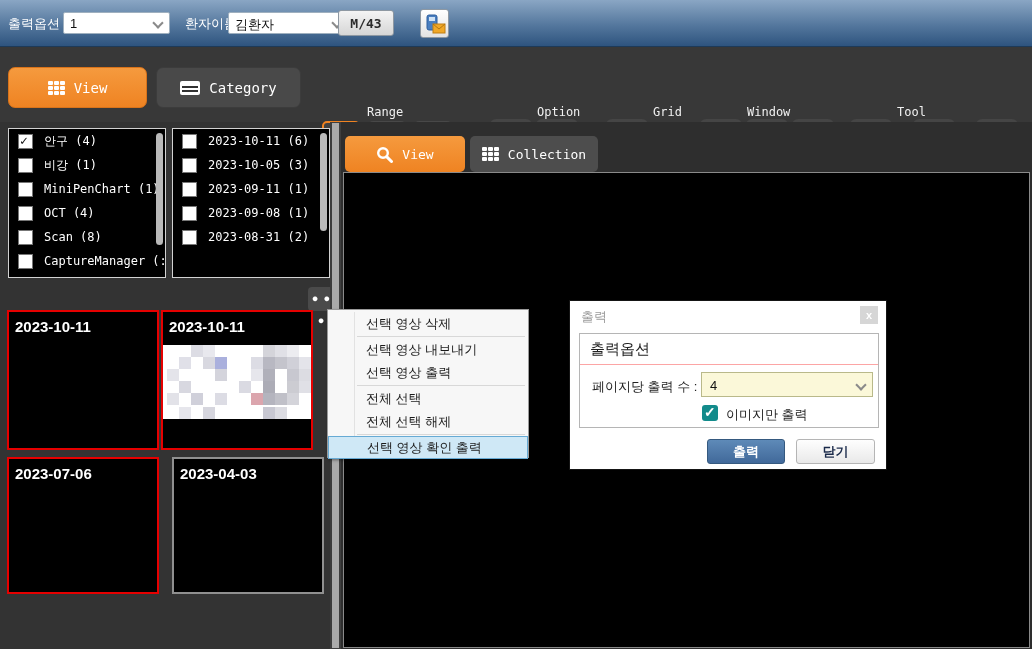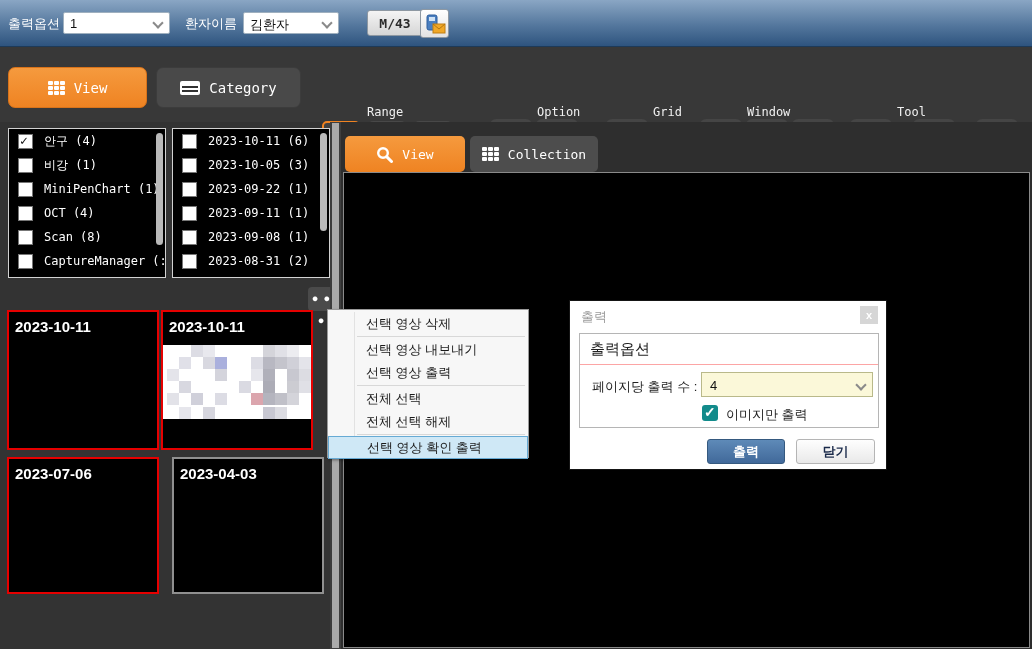--- a/index.html
+++ b/index.html
@@ -8,21 +8,21 @@
 
   
   .topbar{position:absolute;left:0;top:0;width:1032px;height:46px;
           background:linear-gradient(#8aa6c4,#54779d 55%,#2e547f);border-bottom:1px solid #1d3a59;}
   .tb-text{position:absolute;top:15px;color:#fff;font-size:13px;}
   .combo{position:absolute;top:12px;height:22px;background:#fff;border:1px solid #9fb0bf;
          border-radius:2px;box-sizing:border-box;font-size:13px;color:#111;}
   .combo .val{display:block;padding:3px 16px 0 6px;white-space:nowrap;overflow:hidden;}
   .chev{position:absolute;right:7px;top:6px;width:6px;height:6px;
         border-right:2px solid #8a8a8a;border-bottom:2px solid #8a8a8a;transform:rotate(45deg);}
-  .mf-btn{position:absolute;left:367px;top:10px;width:56px;height:26px;
+  .mf-btn{position:absolute;left:338px;top:10px;width:56px;height:26px;
           background:linear-gradient(#f4f4f4,#d6d6d6);border:1px solid #8e98a2;border-radius:3px;
           color:#2b2b2b;font-weight:bold;font-size:13px;text-align:center;line-height:26px;
           font-family:"DejaVu Sans Mono",monospace;box-sizing:border-box;}
   .msg-btn{position:absolute;left:420px;top:9px;width:29px;height:29px;
            background:linear-gradient(#ffffff,#e3e3e3);border:1px solid #8e98a2;border-radius:3px;
            box-sizing:border-box;display:flex;align-items:center;justify-content:center;}
 
   
   .toolbar{position:absolute;left:0;top:47px;width:1032px;height:75px;background:#383838;}
   .big-btn{position:absolute;top:20px;height:41px;border-radius:7px;display:flex;align-items:center;
@@ -164,21 +164,21 @@
     </defs>
   </svg>
 
   <div class="topbar">
     <span class="tb-text" style="left:8px">출력옵션</span>
     <div class="combo" style="left:63px;width:107px">
       <span class="val">1</span>
       <span class="chev"></span>
     </div>
     <span class="tb-text" style="left:185px">환자이름</span>
-    <div class="combo" style="left:243px;width:96px">
+    <div class="combo" style="left:228px;width:121px">
       <span class="val">김환자</span>
       <span class="chev"></span>
     </div>
     <div class="mf-btn">M/43</div>
     <div class="msg-btn">
       <svg width="22" height="20" viewBox="0 0 22 20">
         <rect x="3" y="1" width="10" height="15" rx="2" fill="#4a7fc0" stroke="#2c5e9e"></rect>
         <rect x="5" y="3" width="6" height="4" fill="#cfe2f5"></rect>
         <rect x="9" y="10" width="12" height="9" fill="#f0a828" stroke="#c07f12"></rect>
         <path d="M9,10 L15,15 L21,10" fill="none" stroke="#b5770e"></path>
@@ -319,24 +319,20 @@
   </div>
 
   <div class="listbox" style="left:172px">
     <div class="lb-row">
         <span class="cb"></span>
         <span>2023-10-11 (6)</span>
       </div>
     <div class="lb-row">
         <span class="cb"></span>
         <span>2023-10-05 (3)</span>
-      </div>
-    <div class="lb-row">
-        <span class="cb"></span>
-        <span>2023-09-22 (1)</span>
       </div>
     <div class="lb-row">
         <span class="cb"></span>
         <span>2023-09-11 (1)</span>
       </div>
     <div class="lb-row">
         <span class="cb"></span>
         <span>2023-09-08 (1)</span>
       </div>
     <div class="lb-row">

